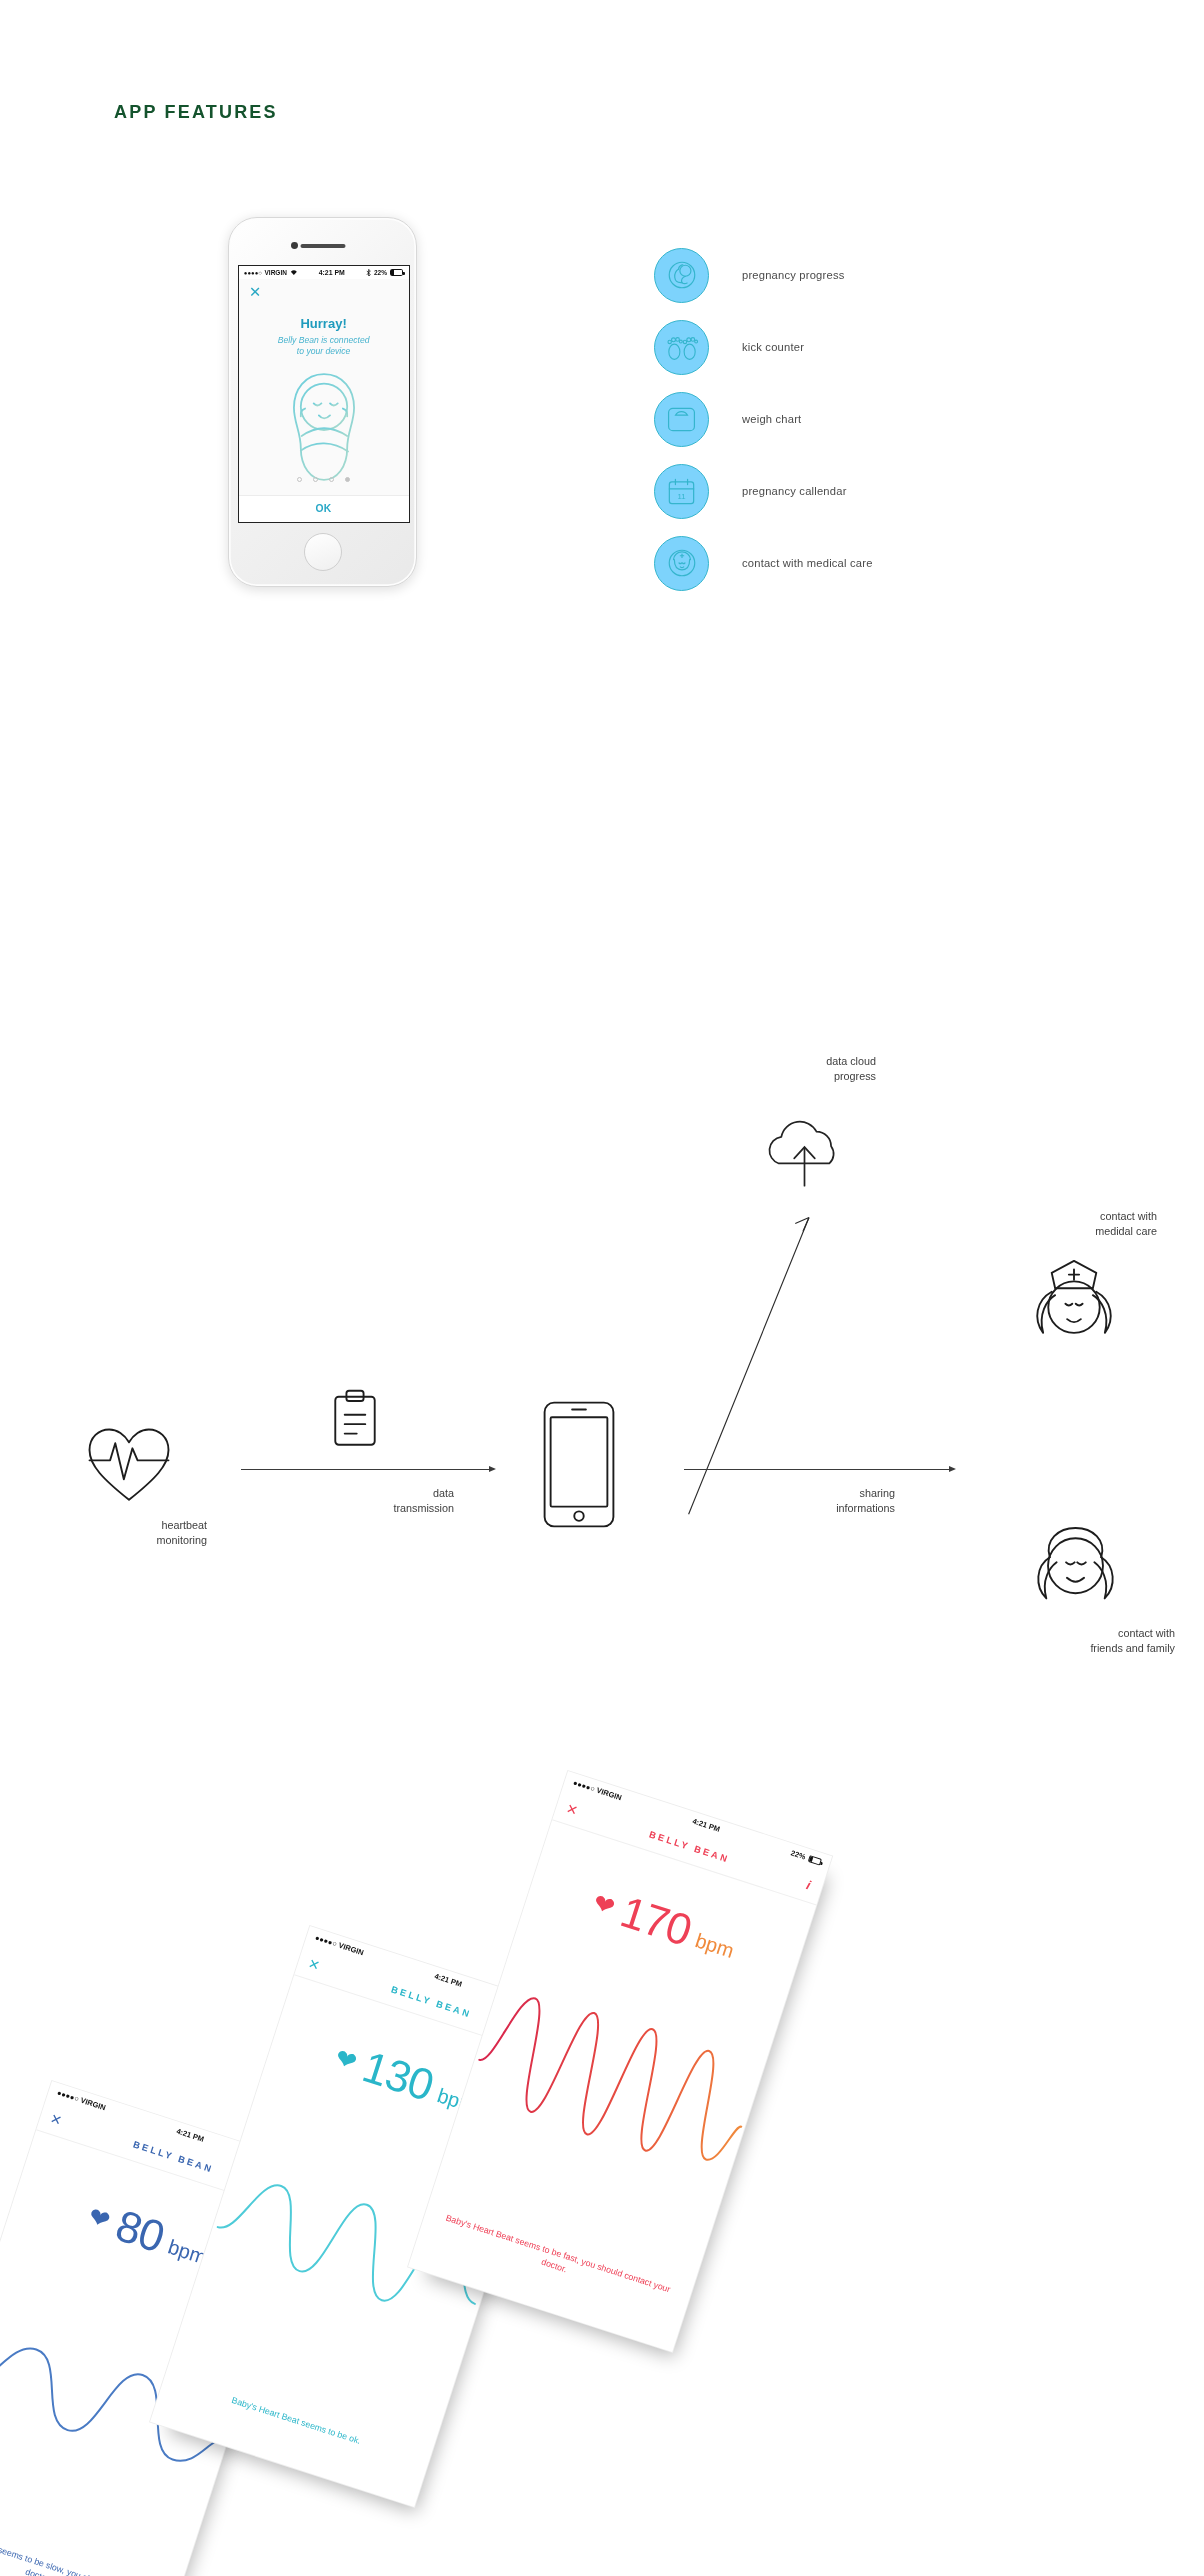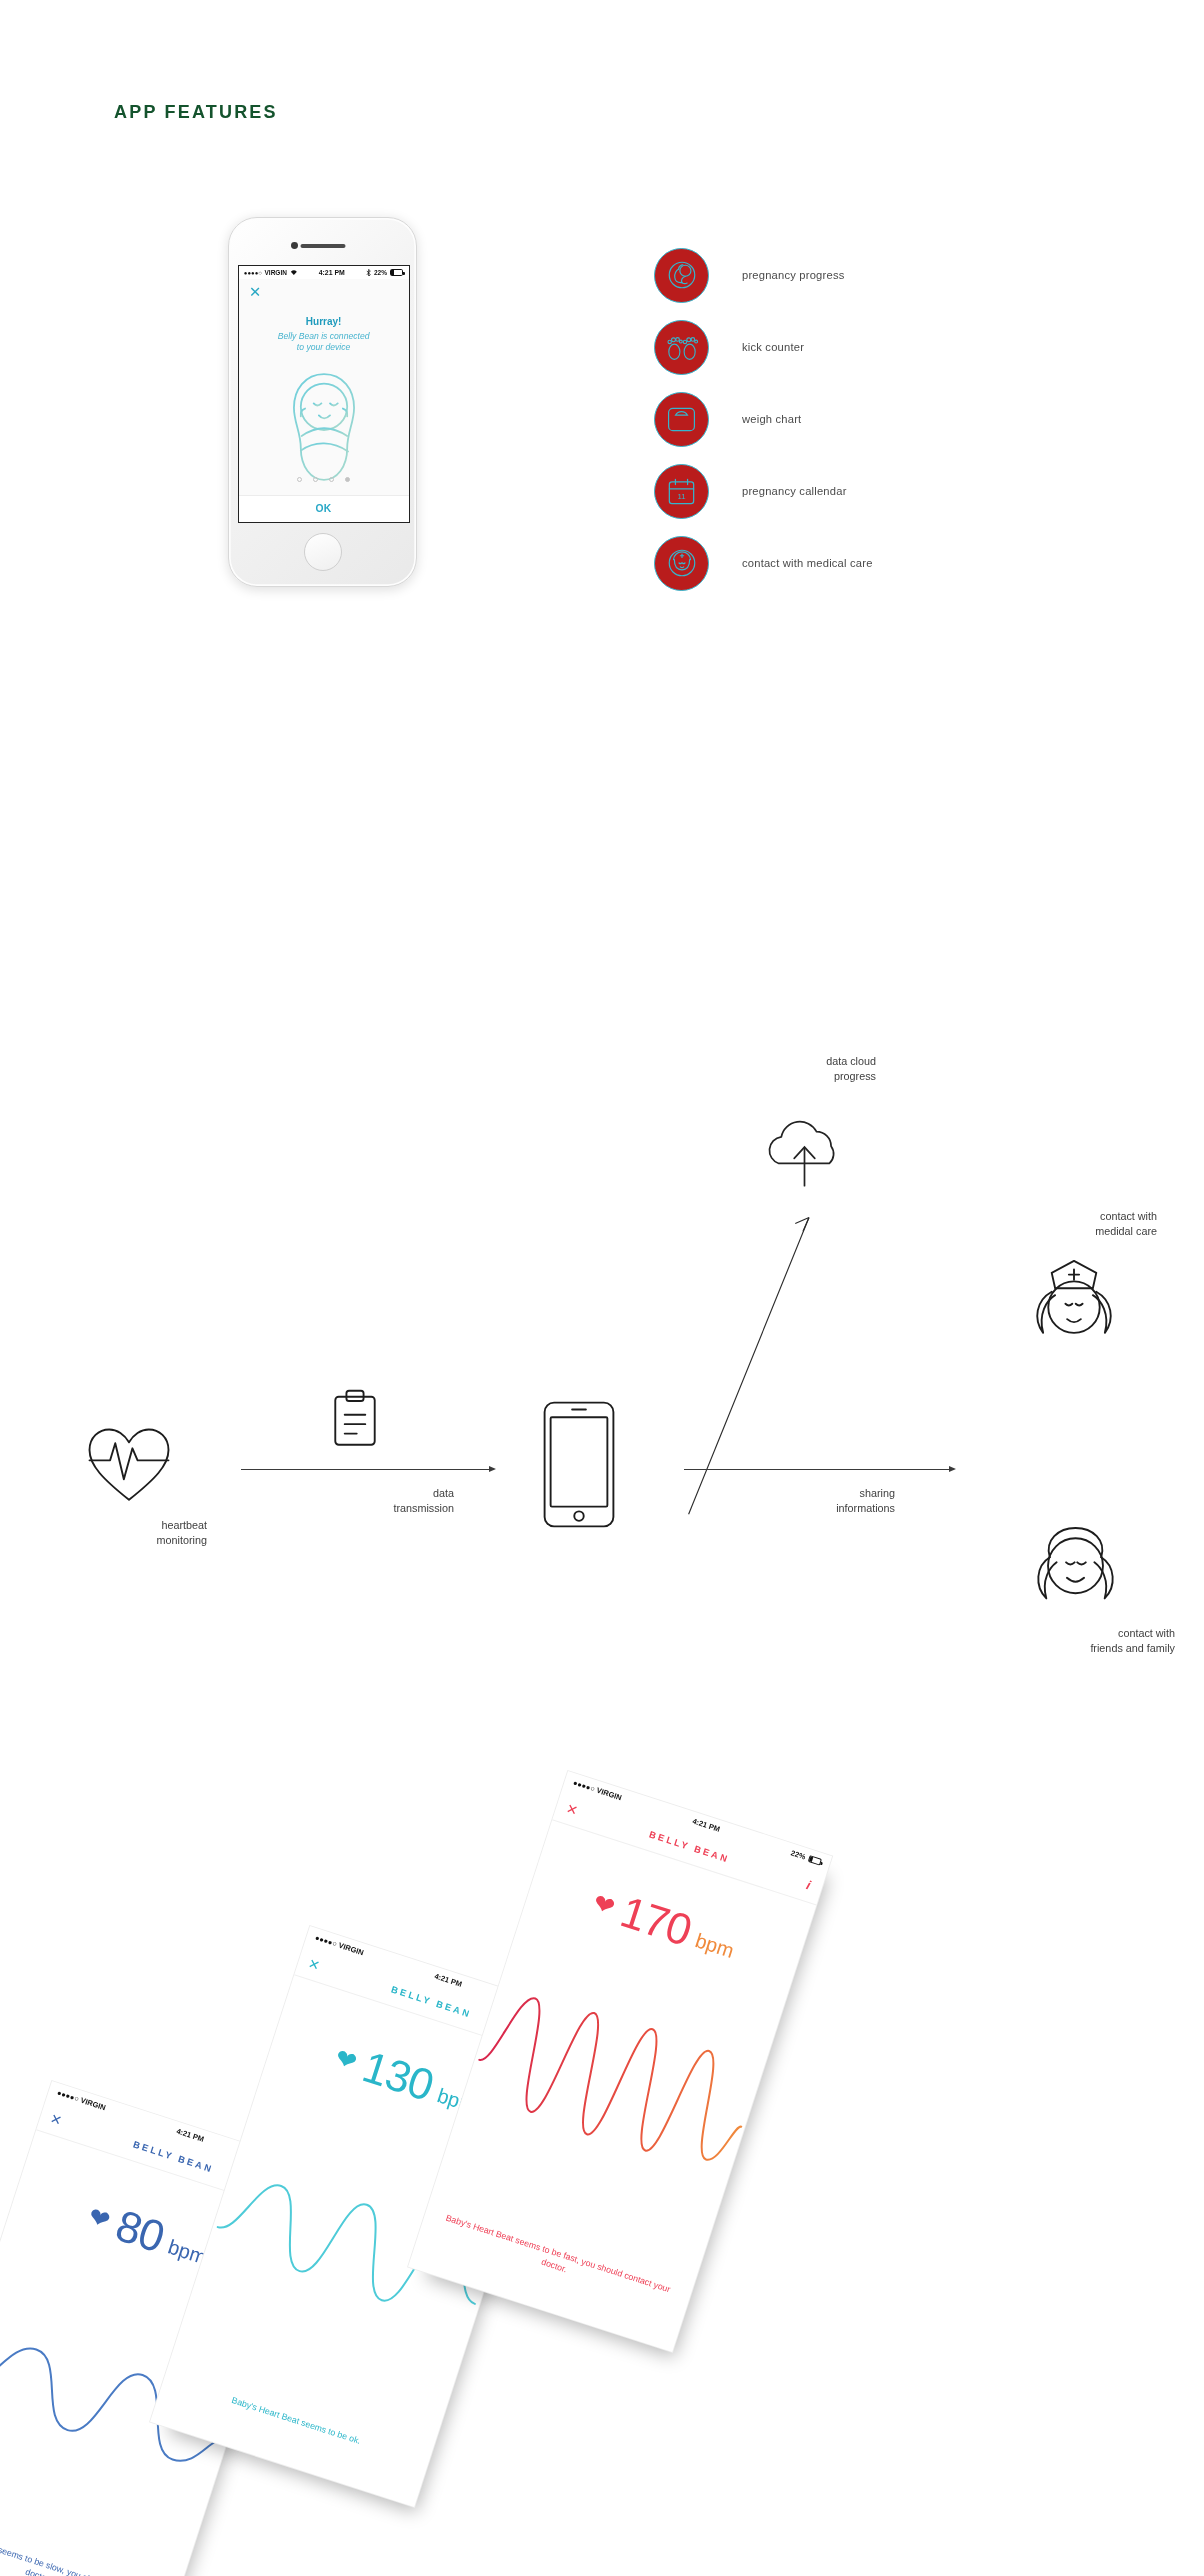--- a/index.html
+++ b/index.html
@@ -48,21 +48,21 @@
   .sb-mid { flex:1; text-align:center; font-size:6.9px; }
   .sb-right { display:flex; align-items:center; gap:2.6px; font-size:6.5px;}
   .batt { width:13.8px; height:6.9px; border:0.9px solid #111; border-radius:1.7px; position:relative; }
   .batt::after{ content:""; position:absolute; right:-2.6px; top:1.7px; width:1.7px;height:3.4px;background:#111;border-radius:0 0.9px 0.9px 0;}
   .batt i{ display:block; height:100%; width:28%; background:#111; }
   .close-x {
     position:absolute; left:10.3px; top:19px; font-size:14.6px; color:#2aa8c4;
     font-weight:300; line-height:1;
   }
   .hurray-block { position:absolute; top:50px; left:0; width:100%; text-align:center; }
-  .hurray { font-size:10px; font-weight:700; color:#1f9bbd;text-align:center; }
+  .hurray { font-size:13px; font-weight:700; color:#1f9bbd;text-align:center; }
   .hurray-sub { margin-top:4.3px; font-size:8.6px; line-height:1.25; color:#49b4cf;font-style:italic; }
   .baby-art { position:absolute; top:103px; left:50%; transform:translateX(-50%); }
   .page-dots { position:absolute; bottom:37px; left:0; width:100%; text-align:center; }
   .page-dots span{
     display:inline-block; width:5.2px;height:5.2px;border-radius:50%;
     border:0.9px solid #c3c3c3; margin:0 3.4px; background:transparent;
   }
   .page-dots span.on{ background:#c3c3c3; }
   .ok-bar {
     position:absolute; bottom:0; left:0; width:100%; height:27.5px; background:#fff;
@@ -75,21 +75,21 @@
     border:1.3px solid #cfcfcf; background:linear-gradient(160deg,#fff,#efefef);
   }
 
   
   .features { position:absolute; left:654px; top:239px; width:413px; }
   .feature-row { display:flex; align-items:center; height:72px; }
   .feat-circle {
     width:55px;height:55px;border-radius:50%;
     border:1.7px solid #35b5cd; flex:0 0 55px;
     display:flex;align-items:center;justify-content:center;
-    background:#b91c1c;
+    background:#7dd3fc;
   }
   .feat-label { margin-left:33px; font-size:11.2px; color:#4a4a4a; letter-spacing:0.2px;}
 
   
   .diagram { position:absolute; left:0; top:1015px; width:1205px; height:619px; }
   .d-label { position:absolute; text-align:right; font-size:10.8px; color:#404040; line-height:1.35; }
   .arrow-line { position:absolute; height:0.9px; background:#3a3a3a; }
   .arrow-head {
     position:absolute; width:0;height:0;
     border-top:3.4px solid transparent; border-bottom:3.4px solid transparent;

